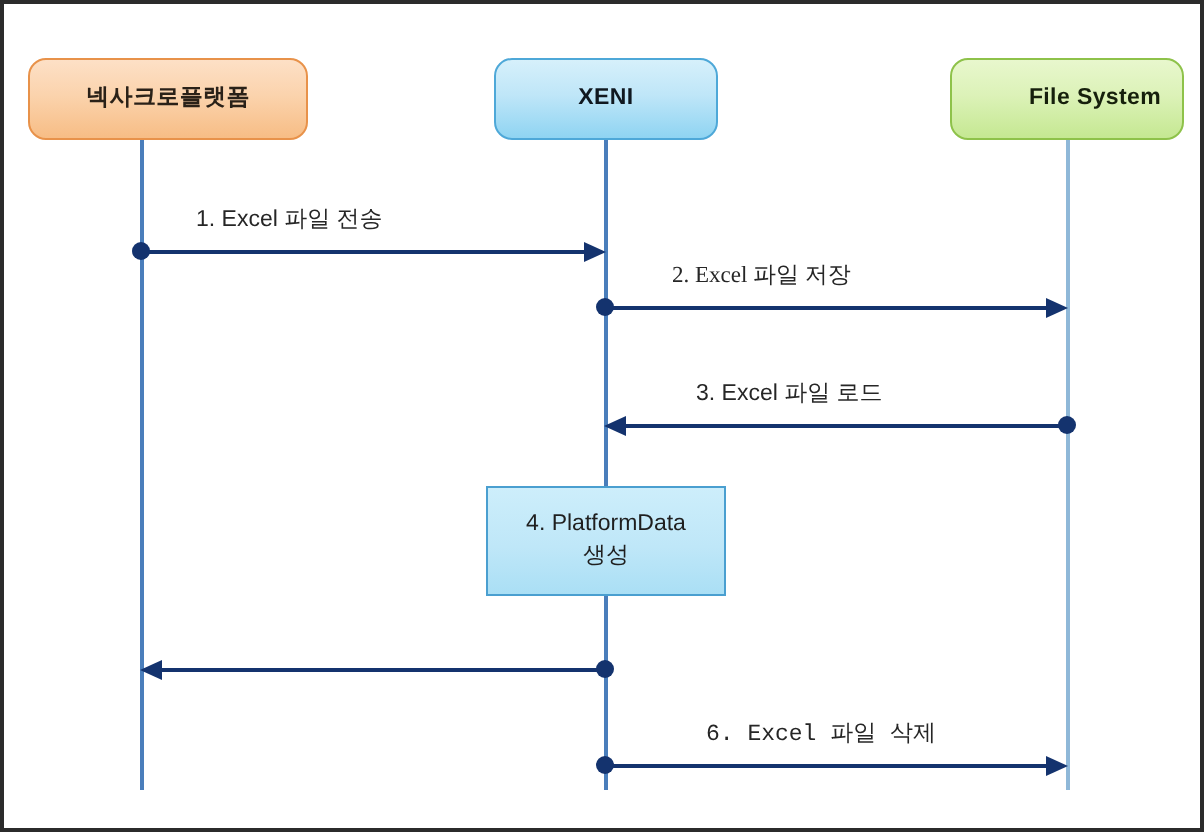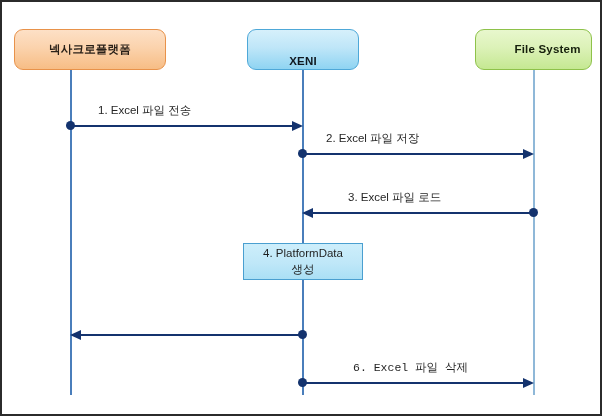--- a/index.html
+++ b/index.html
@@ -116,48 +116,48 @@
 </head>
 <body>
 
 <div id="diagram-root">
   <div class="canvas">
 
     <div class="lifeline" style="left:68px; top:68px; height:325px; background:#4a7ebb;"></div>
     <div class="lifeline" style="left:300px; top:68px; height:325px; background:#4a7ebb;"></div>
     <div class="lifeline" style="left:531px; top:68px; height:325px; background:#8fb8d8;"></div>
 
-    <div class="actor-box orange" style="left:12px; top:27px; width:152px; height:41px;">
+    <div class="actor-box orange" style="left:12px; top:27px; width:140px; height:41px;">
       <span>넥사크로플랫폼</span>
     </div>
 
-    <div class="actor-box blue" style="left:245px; top:27px; width:112px; height:41px;align-items:flex-end;">
+    <div class="actor-box blue" style="left:245px; top:27px; width:112px; height:41px;">
       <span>XENI</span>
     </div>
 
     <div class="actor-box green" style="left:473px; top:27px; width:117px; height:41px;padding-left:28px;">
       <span>File System</span>
     </div>
 
     <div class="msg-label" style="left:96px; top:103px;">1. Excel 파일 전송</div>
     <div class="msg-dot" style="left:64px; top:119px;"></div>
     <div class="msg-line" style="left:69px; top:123px; width:222px;"></div>
     <div class="msg-head right" style="left:290px; top:119px;"></div>
 
-    <div class="msg-label" style="left:324px; top:131px;">2. Excel 파일 저장</div>
+    <div class="msg-label" style="left:334px; top:131px;font-family:Liberation Serif, serif;">2. Excel 파일 저장</div>
     <div class="msg-dot" style="left:296px; top:147px;"></div>
     <div class="msg-line" style="left:301px; top:151px; width:221px;"></div>
     <div class="msg-head right" style="left:521px; top:147px;"></div>
 
     <div class="msg-label" style="left:346px; top:190px;">3. Excel 파일 로드</div>
     <div class="msg-dot" style="left:527px; top:206px;"></div>
     <div class="msg-line" style="left:311px; top:210px; width:221px;"></div>
     <div class="msg-head left" style="left:300px; top:206px;"></div>
 
-    <div class="action-box" style="left:241px; top:241px; width:120px; height:37px;">
+    <div class="action-box" style="left:241px; top:241px; width:120px; height:55px;">
       <span>
         <span>4. PlatformData</span><br>
         <span>생성</span>
       </span>
     </div>
 
     <div class="msg-dot" style="left:296px; top:328px;"></div>
     <div class="msg-line" style="left:79px; top:332px; width:222px;"></div>
     <div class="msg-head left" style="left:68px; top:328px;"></div>
 

